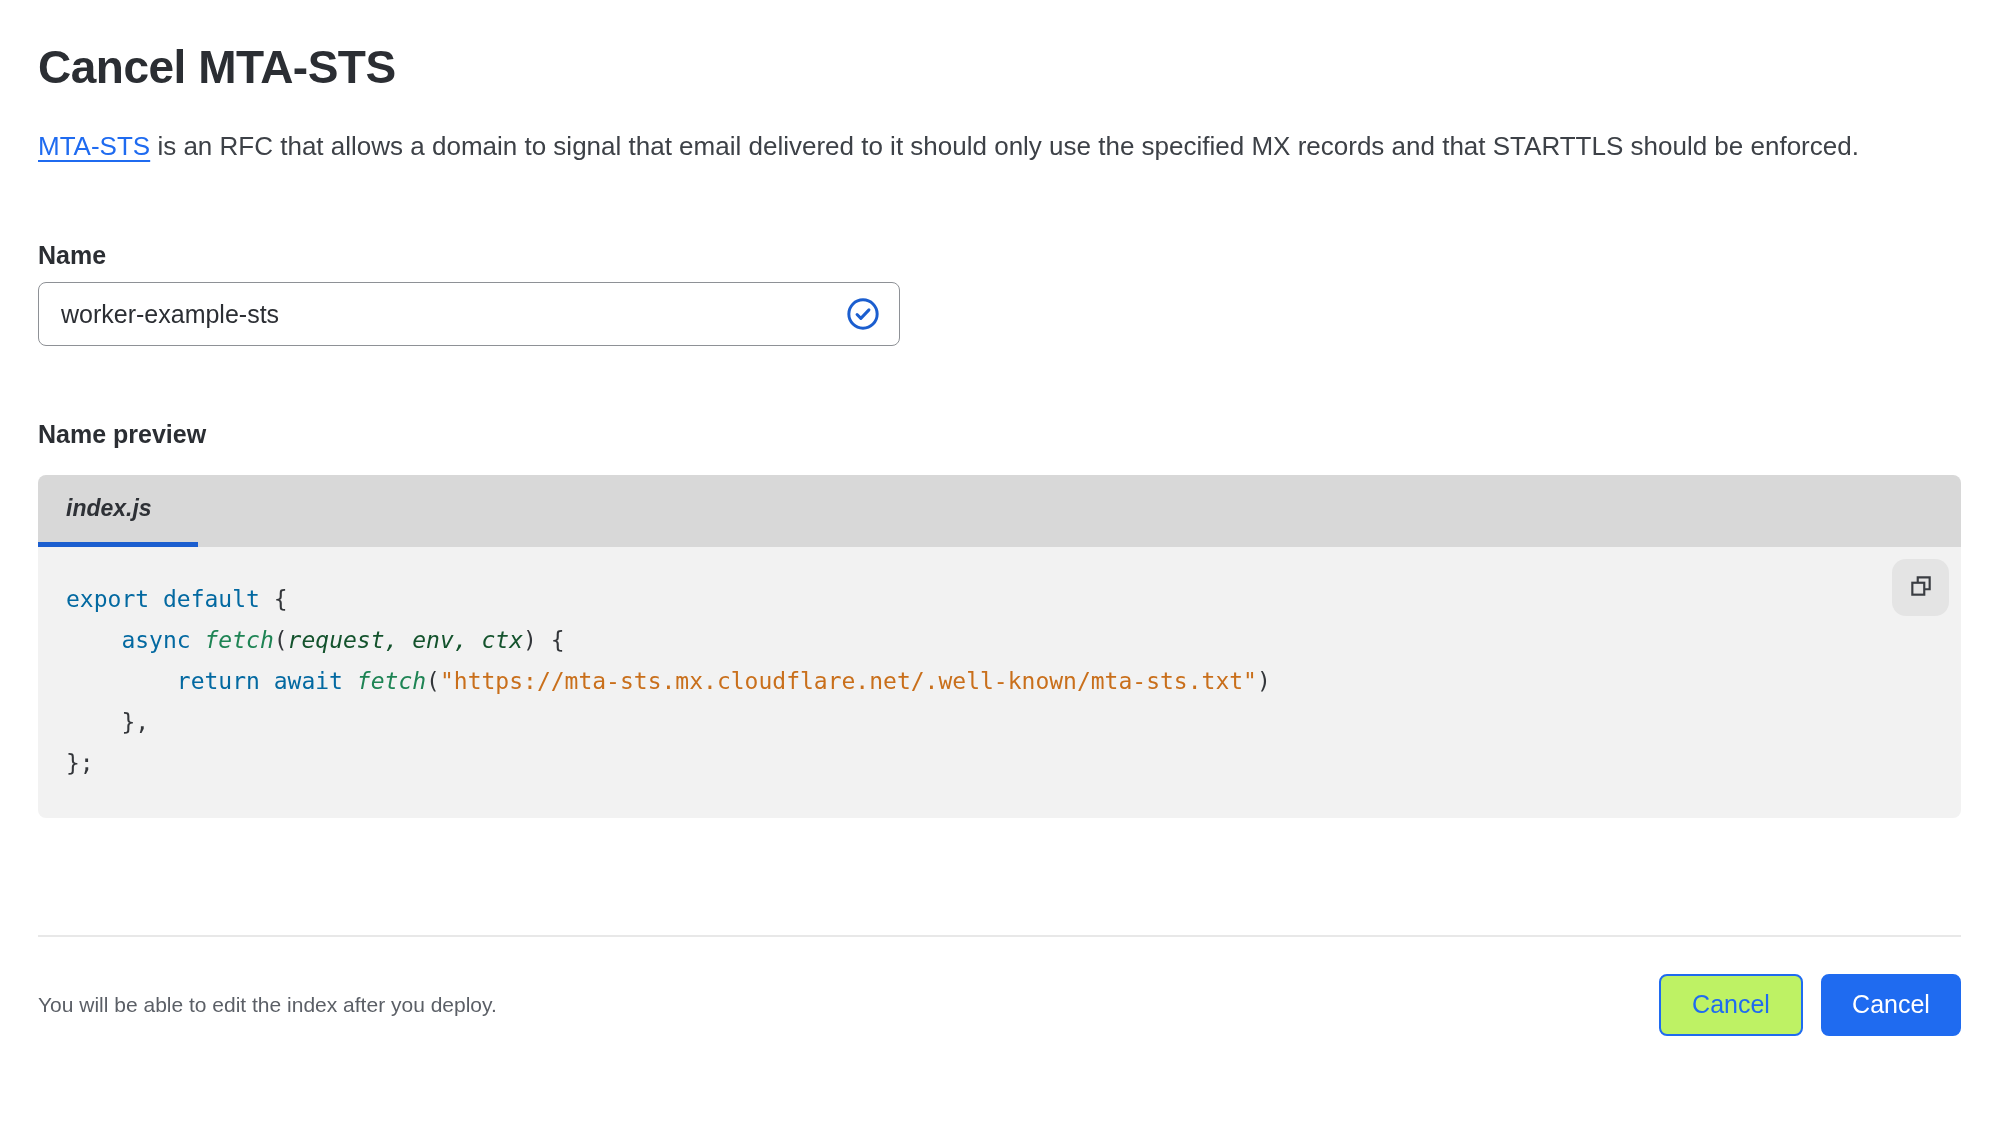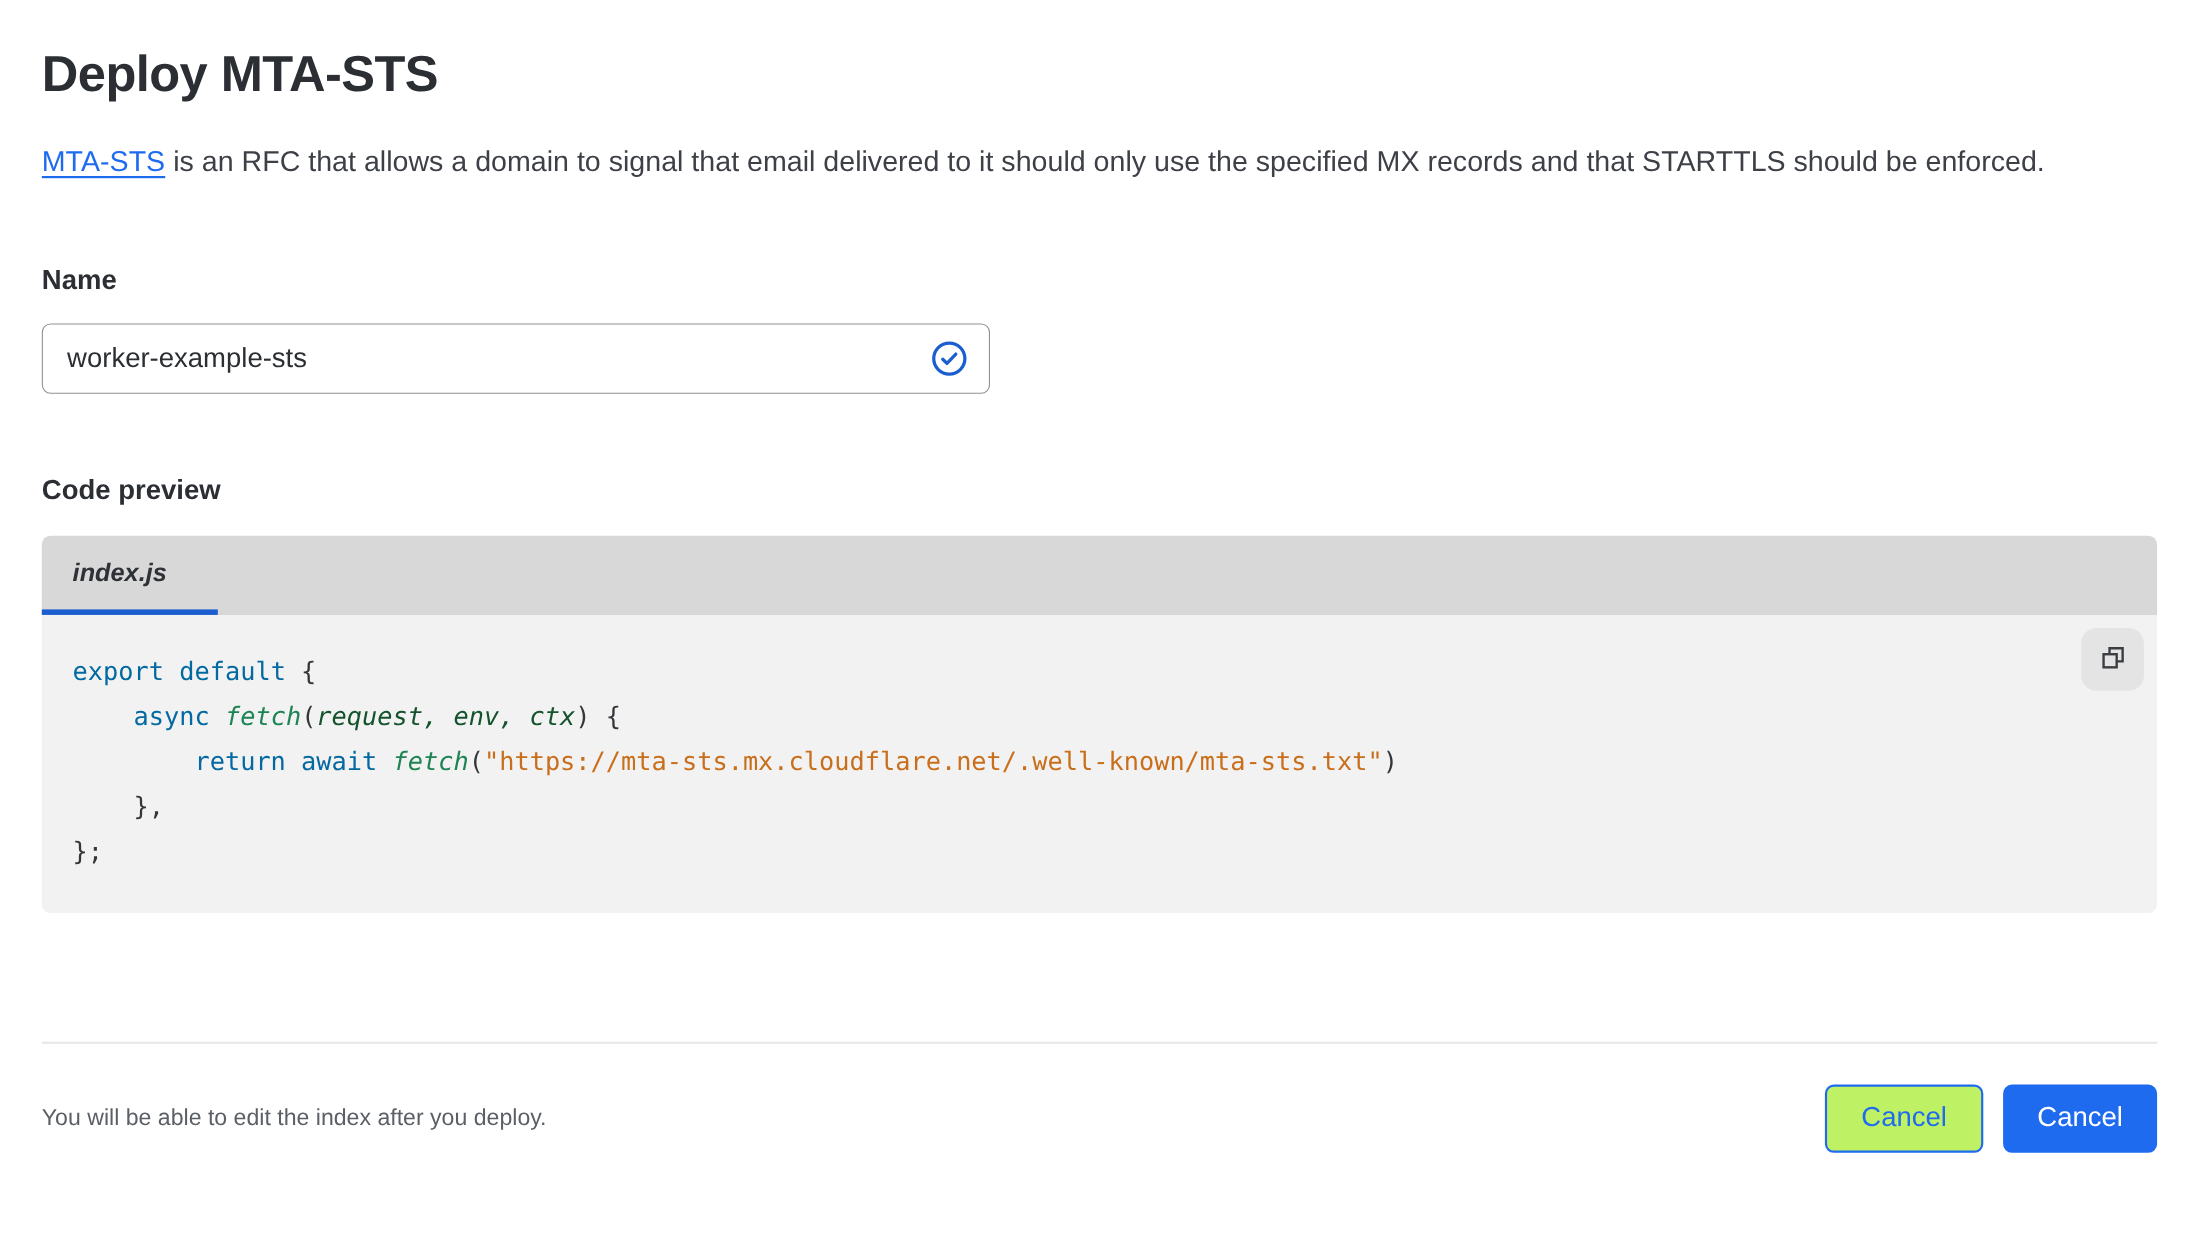--- a/index.html
+++ b/index.html
@@ -41,21 +41,21 @@
     cursor:pointer;
   }
   .field-label{
     margin-top:72px;
     font-size:25px;
     font-weight:700;
     color:var(--text-dark);
   }
   .name-input-wrap{
     position:relative;
-    margin-top:24px;
+    margin-top:12px;
     width:862px;
   }
   .name-input{
     width:100%;
     height:64px;
     border:1px solid #8e9196;
     border-radius:8px;
     font-family:"Liberation Sans", sans-serif;
     font-size:25px;
     color:var(--text-dark);
@@ -173,37 +173,37 @@
     background:var(--accent);
     border:2px solid var(--accent);
     color:#ffffff;
   }
 </style>
 </head>
 <body>
 
 <div class="page">
 
-  <h1 class="page-title">Deploy MTA-STS</h1>
+  <h1 class="page-title">Cancel MTA-STS</h1>
 
   <p class="description"><a>MTA-STS</a><span> is an RFC that allows a domain to signal that email delivered to it should only use the specified MX records and that STARTTLS should be enforced.</span></p>
 
   <div class="field-label">Name</div>
 
   <div class="name-input-wrap">
     <input class="name-input" type="text" value="worker-example-sts" style="">
     <span class="input-valid-icon">
       <svg width="34" height="34" viewBox="0 0 24 24" fill="none">
         <circle cx="12" cy="12" r="10" stroke="#1b5ecf" stroke-width="2.1"></circle>
         <path d="M7.8 12.4l2.7 2.7 5.7-6" stroke="#1b5ecf" stroke-width="2.1" stroke-linecap="round" stroke-linejoin="round"></path>
       </svg>
     </span>
   </div>
 
-  <div class="code-label">Code preview</div>
+  <div class="code-label">Name preview</div>
 
   <div class="code-card">
     <div class="tab-bar">
       <div class="tab">index.js</div>
     </div>
     <div class="code-area">
       <div class="code-block"><div class="code-line"><span class="tok-kw">export</span><span class="tok-pl"> </span><span class="tok-kw">default</span><span class="tok-pl"> {</span></div><div class="code-line"><span class="tok-pl">    </span><span class="tok-kw">async</span><span class="tok-pl"> </span><span class="tok-fn">fetch</span><span class="tok-pl">(</span><span class="tok-param">request, env, ctx</span><span class="tok-pl">) {</span></div><div class="code-line"><span class="tok-pl">        </span><span class="tok-kw">return</span><span class="tok-pl"> </span><span class="tok-kw">await</span><span class="tok-pl"> </span><span class="tok-fn">fetch</span><span class="tok-pl">(</span><span class="tok-str">"https://mta-sts.mx.cloudflare.net/.well-known/mta-sts.txt"</span><span class="tok-pl">)</span></div><div class="code-line"><span class="tok-pl">    },</span></div><div class="code-line"><span class="tok-pl">};</span></div></div>
       <button class="copy-btn">
         <span>
           <svg width="26" height="26" viewBox="0 0 24 24" fill="none">

